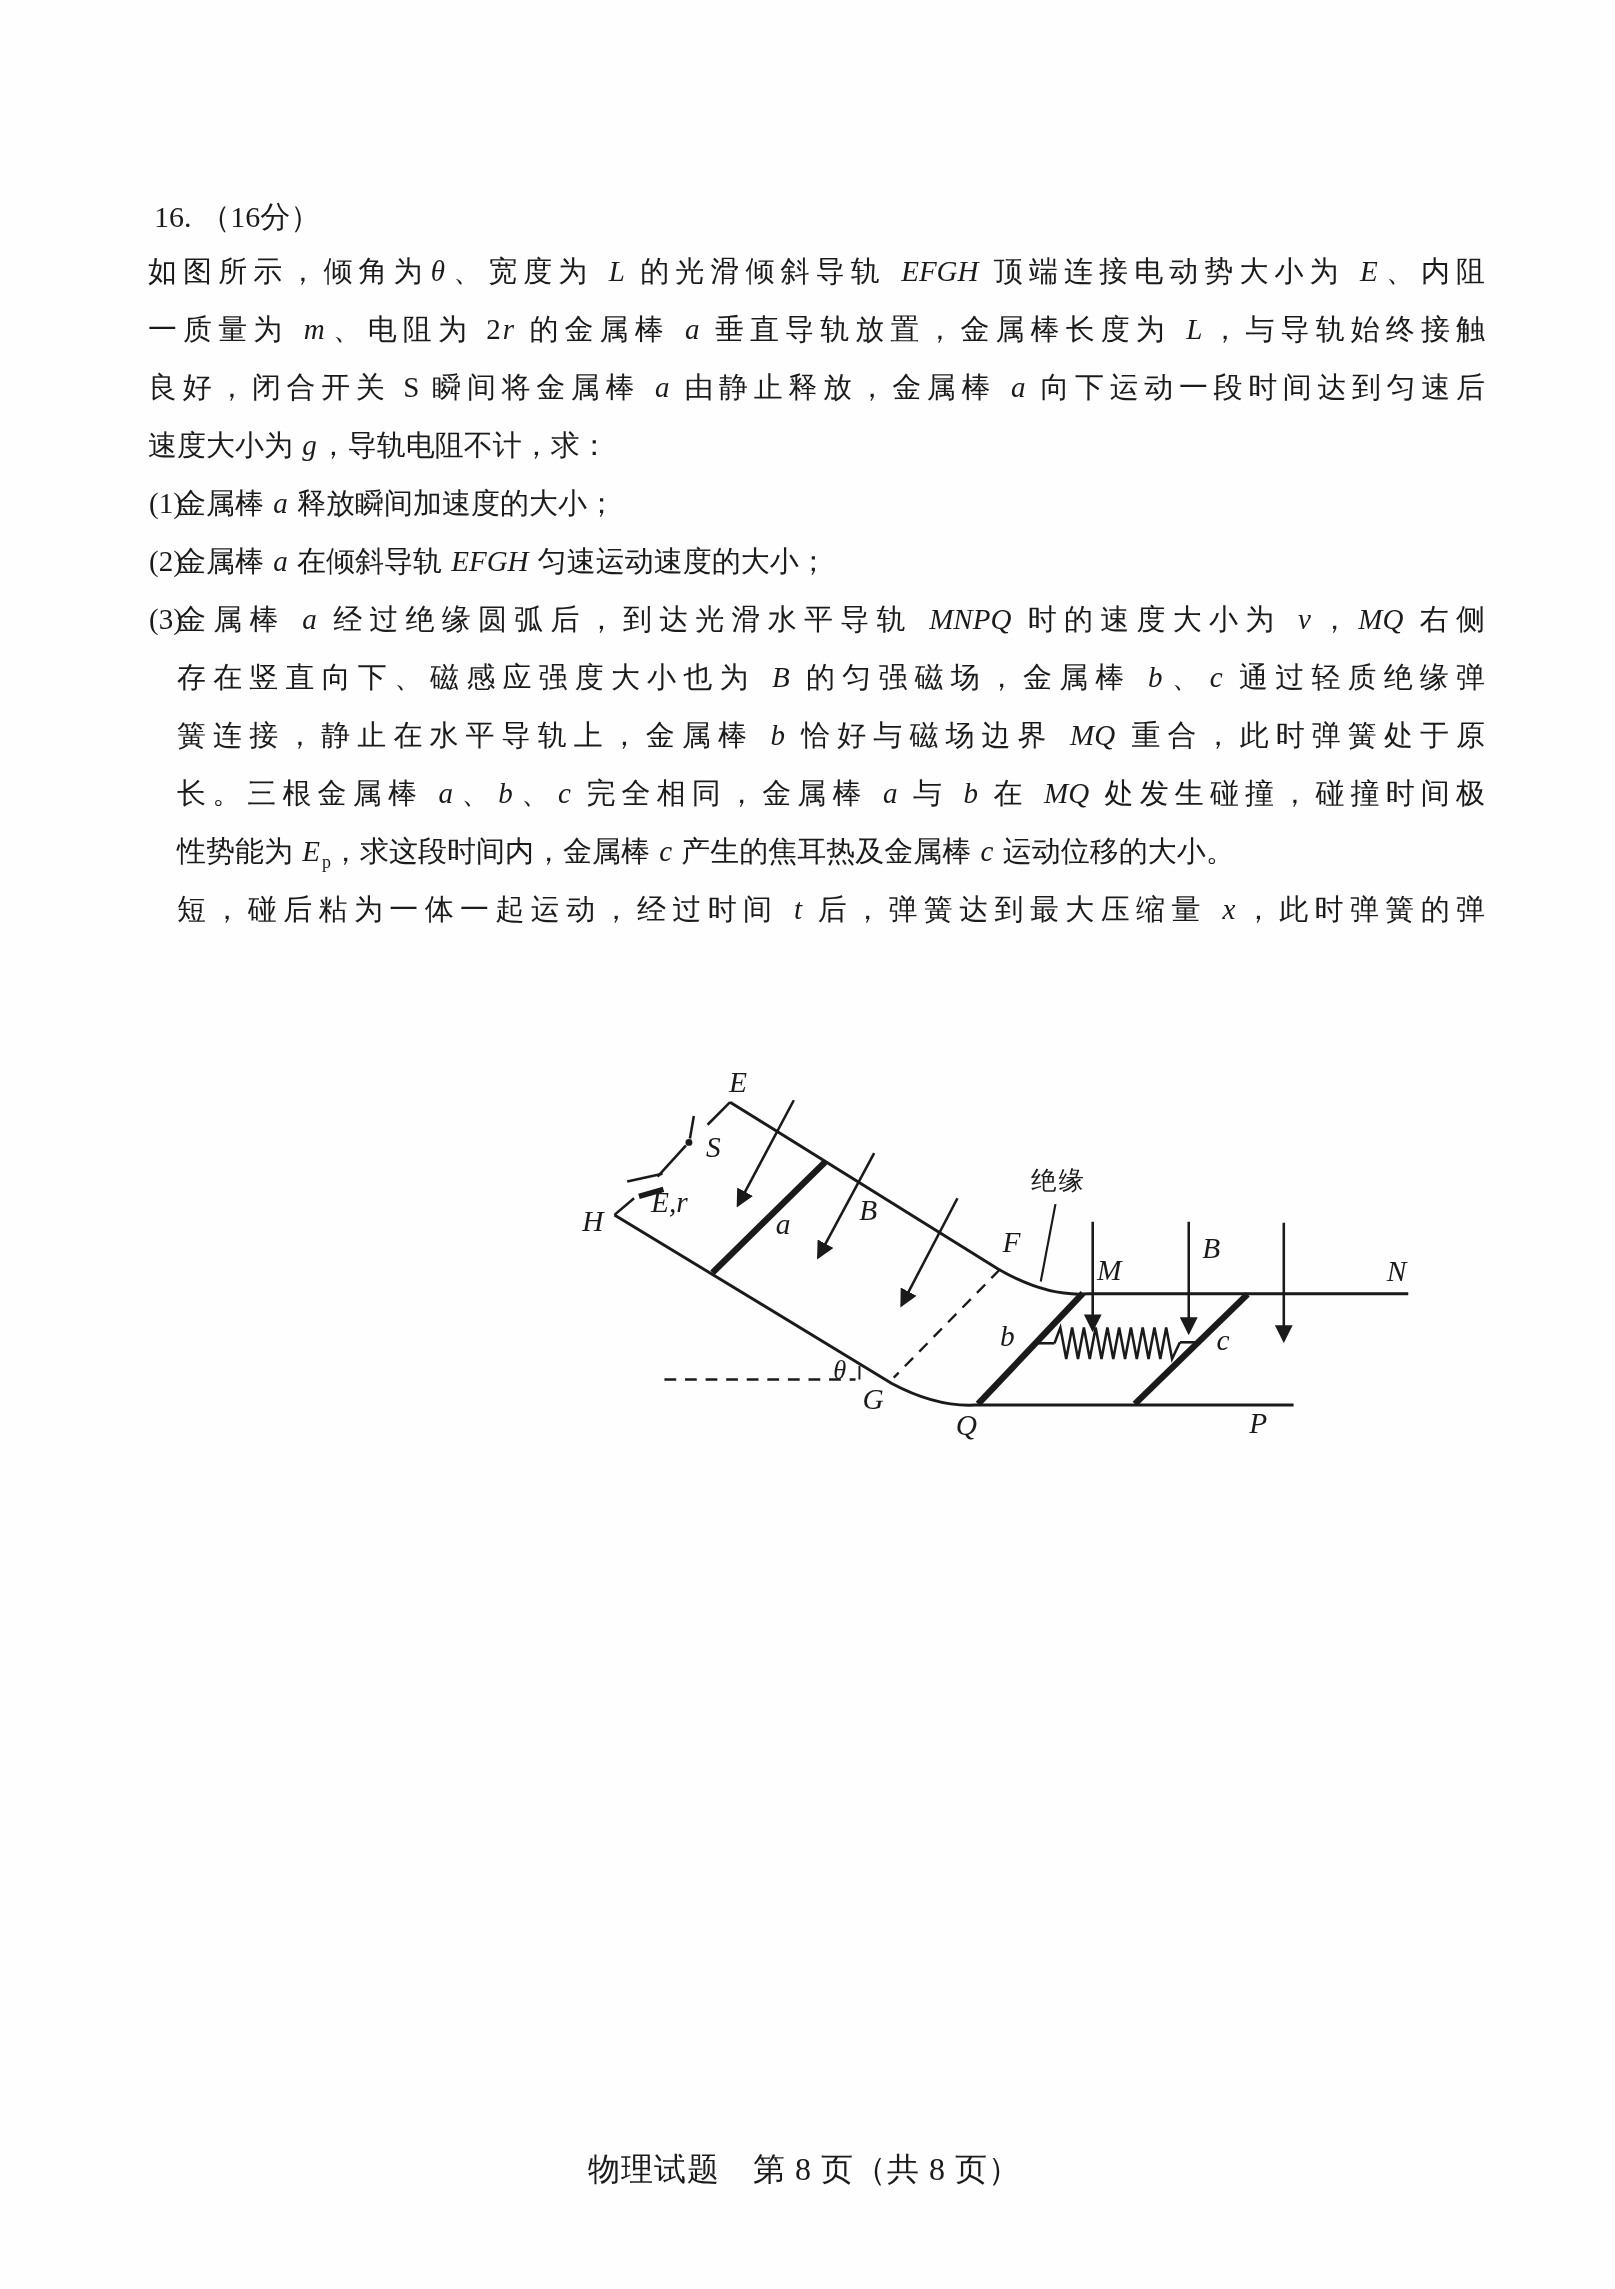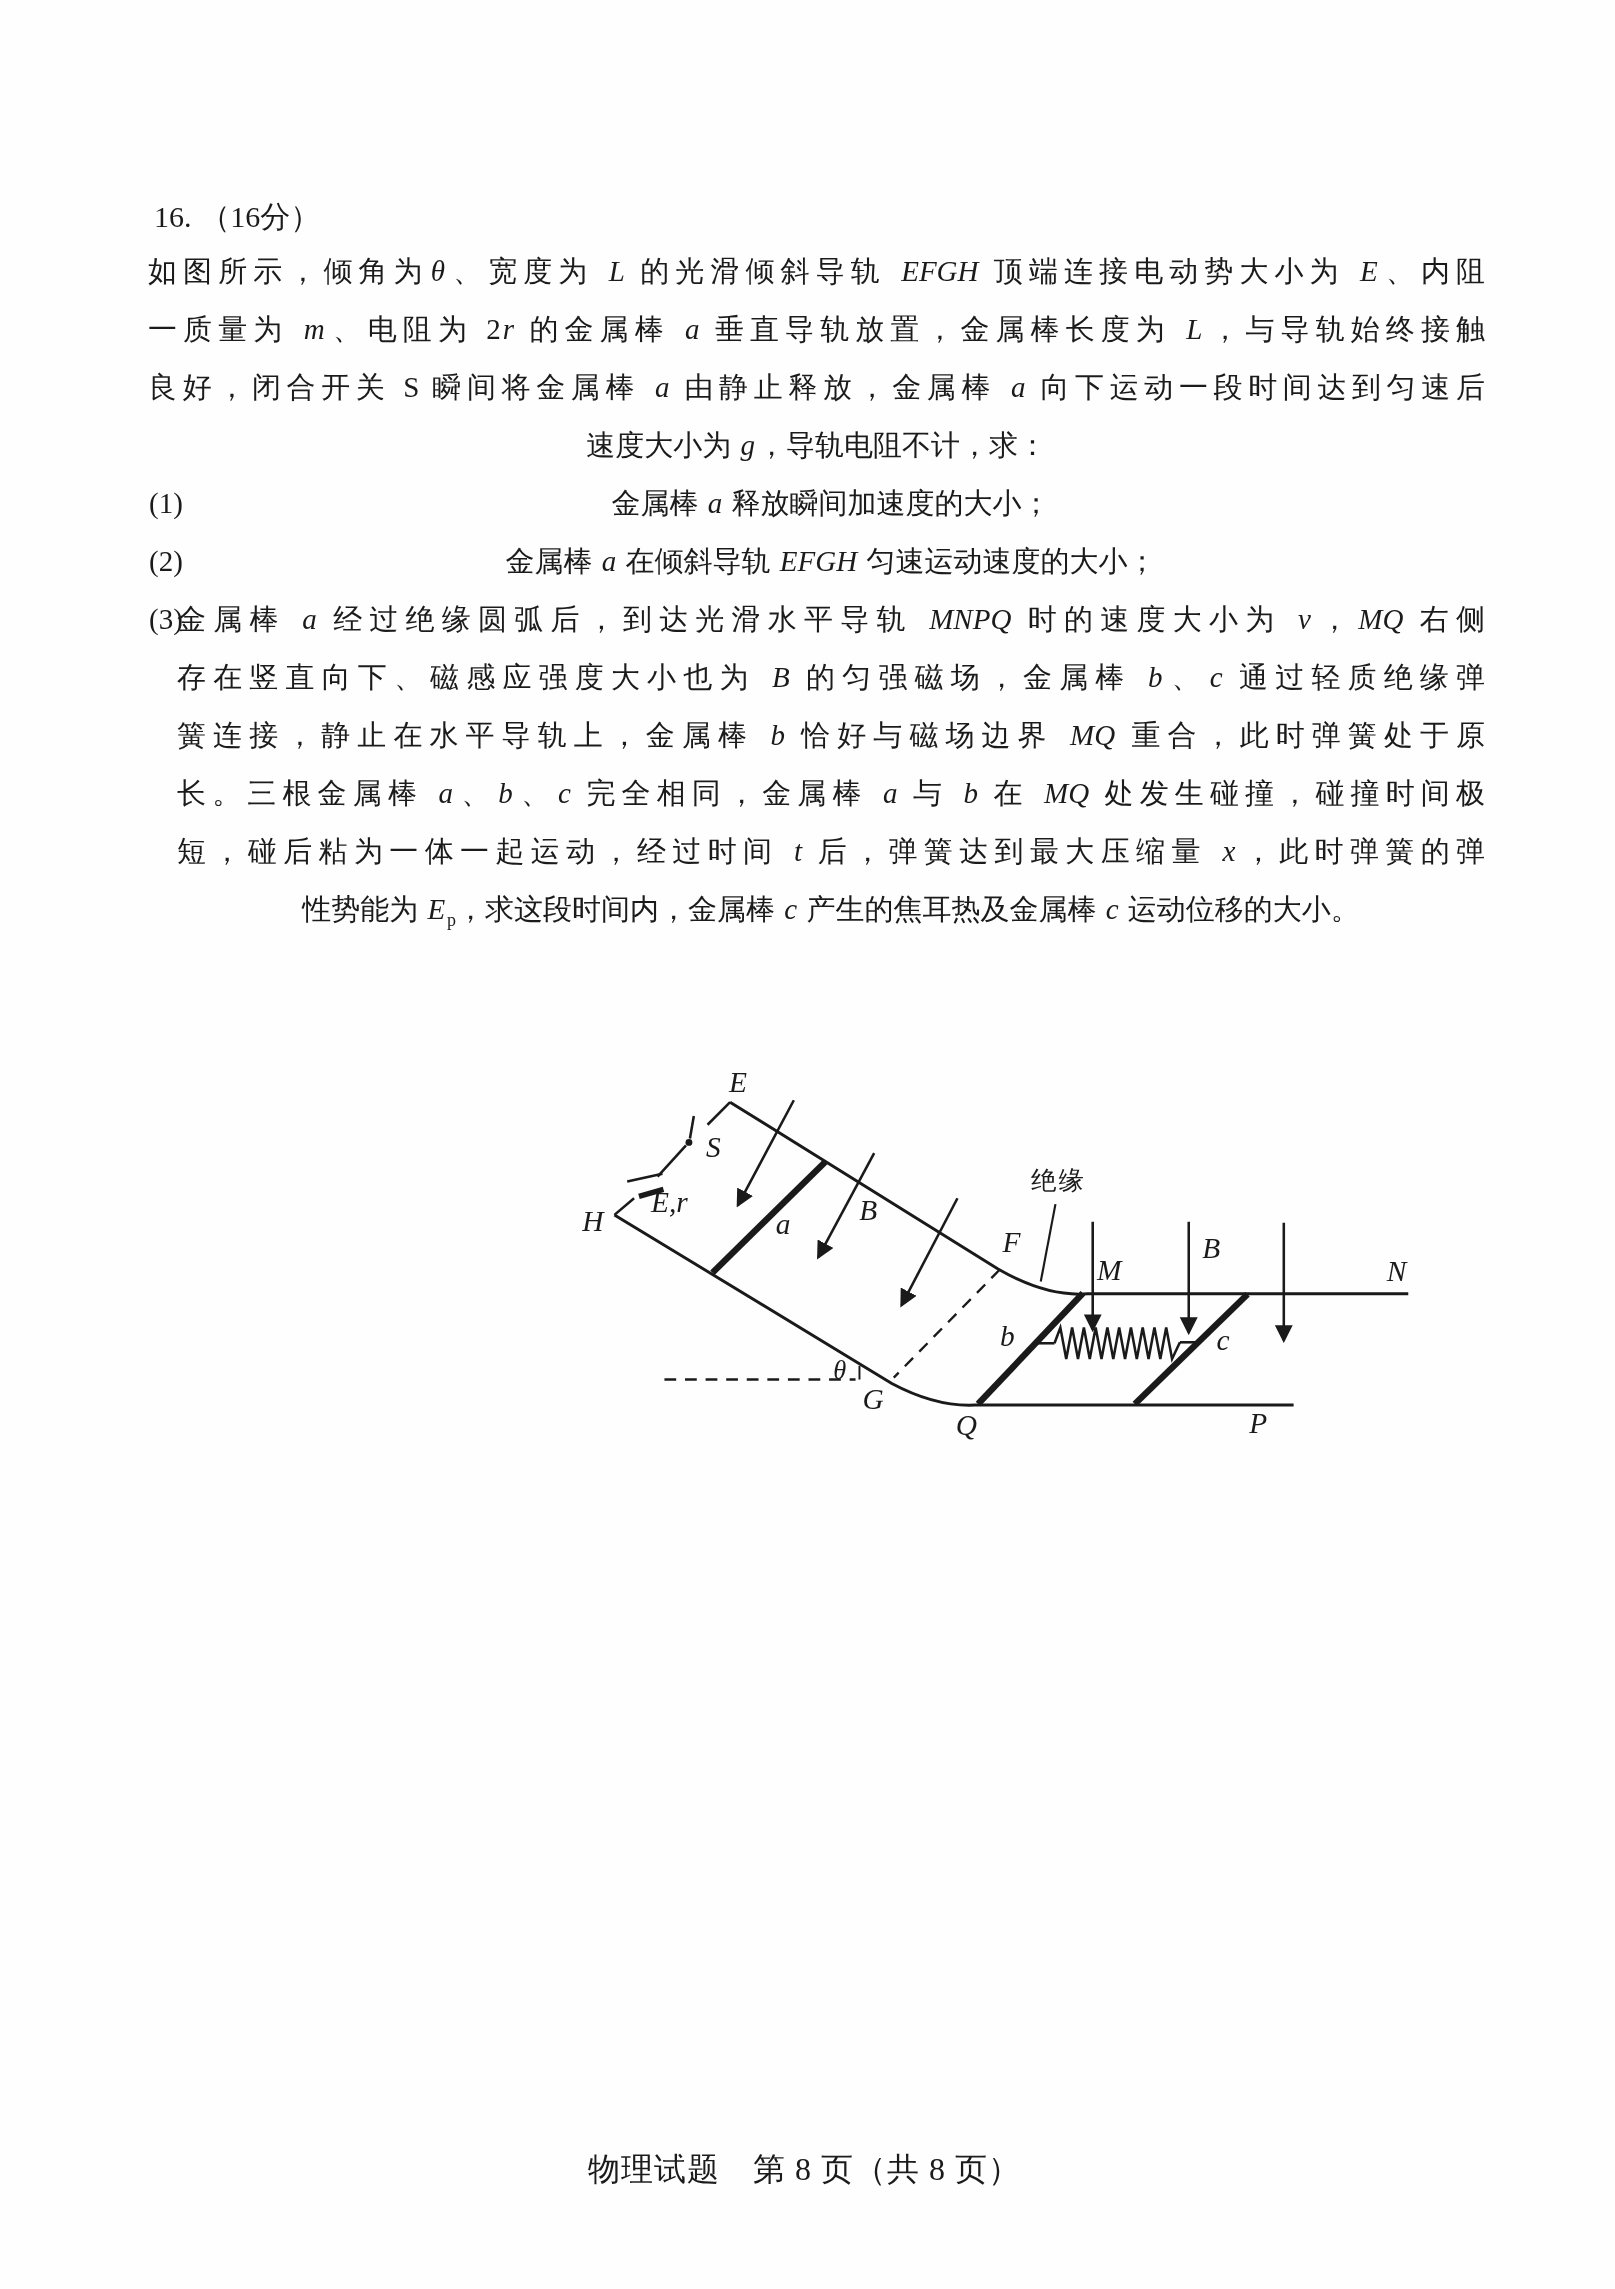--- a/index.html
+++ b/index.html
@@ -9,21 +9,21 @@
     background:#fefefe;
     color:#1b1b1b;
     font-family:"Liberation Serif","DejaVu Serif",serif;
     overflow:hidden;
   }
   i{font-style:italic;font-family:"Liberation Serif","DejaVu Serif",serif;padding:0 2px;}
   sub{font-size:0.62em;}
   #question-header{position:absolute;left:118px;top:197px;font-size:30px;white-space:nowrap;margin-left:36px;}
   #question-header .score{margin-left:8.8px;}
   #question-body{position:absolute;left:148px;top:242px;width:1337px;font-size:29px;}
-  .tline{height:58px;line-height:58px;text-align:center;}
+  .tline{height:58px;line-height:58px;text-align:left;}
   .tline.just{text-align:justify;text-align-last:justify;}
   .item{position:relative;padding-left:29px;}
   .item .marker{position:absolute;left:1px;top:0;height:58px;line-height:58px;}
   #diagram-wrap{position:absolute;left:578px;top:1063px;width:853px;height:392px;}
   #page-footer{position:absolute;left:588px;top:2148px;font-size:32px;letter-spacing:1px;white-space:nowrap;}
   svg text{fill:#1b1b1b;}
   .var{font-family:"Liberation Serif","DejaVu Serif",serif;font-style:italic;font-size:30px;}
   .cjk{font-family:"Liberation Serif","DejaVu Serif",serif;font-size:26px;}
   .theta{font-family:"Liberation Serif","DejaVu Serif",serif;font-style:italic;font-size:27px;}
 </style>
@@ -49,22 +49,22 @@
       <div class="item">
         <span class="marker">(2)</span>
         <div class="tline">金属棒 <i>a</i> 在倾斜导轨 <i>EFGH</i> 匀速运动速度的大小；</div>
       </div>
       <div class="item">
         <span class="marker">(3)</span>
         <div class="tline just">金属棒 <i>a</i> 经过绝缘圆弧后，到达光滑水平导轨 <i>MNPQ</i> 时的速度大小为 <i>v</i>，<i>MQ</i> 右侧</div>
         <div class="tline just">存在竖直向下、磁感应强度大小也为 <i>B</i> 的匀强磁场，金属棒 <i>b</i>、<i>c</i> 通过轻质绝缘弹</div>
         <div class="tline just">簧连接，静止在水平导轨上，金属棒 <i>b</i> 恰好与磁场边界 <i>MQ</i> 重合，此时弹簧处于原</div>
         <div class="tline just">长。三根金属棒 <i>a</i>、<i>b</i>、<i>c</i> 完全相同，金属棒 <i>a</i> 与 <i>b</i> 在 <i>MQ</i> 处发生碰撞，碰撞时间极</div>
+        <div class="tline">性势能为 <i>E</i><sub>p</sub>，求这段时间内，金属棒 <i>c</i> 产生的焦耳热及金属棒 <i>c</i> 运动位移的大小。</div>
         <div class="tline just">短，碰后粘为一体一起运动，经过时间 <i>t</i> 后，弹簧达到最大压缩量 <i>x</i>，此时弹簧的弹</div>
-        <div class="tline">性势能为 <i>E</i><sub>p</sub>，求这段时间内，金属棒 <i>c</i> 产生的焦耳热及金属棒 <i>c</i> 运动位移的大小。</div>
       </div>
     </div>
 </div>
 
 <div id="diagram-wrap">
 <svg width="853" height="392" viewBox="590 1085 870 400" xmlns="http://www.w3.org/2000/svg">
   <defs>
     <marker id="arr" viewBox="0 0 10 10" refX="8.5" refY="5" markerWidth="7" markerHeight="7" orient="auto-start-reverse">
       <path d="M0,0 L10,5 L0,10 z" fill="#1a1a1a"></path>
     </marker>

